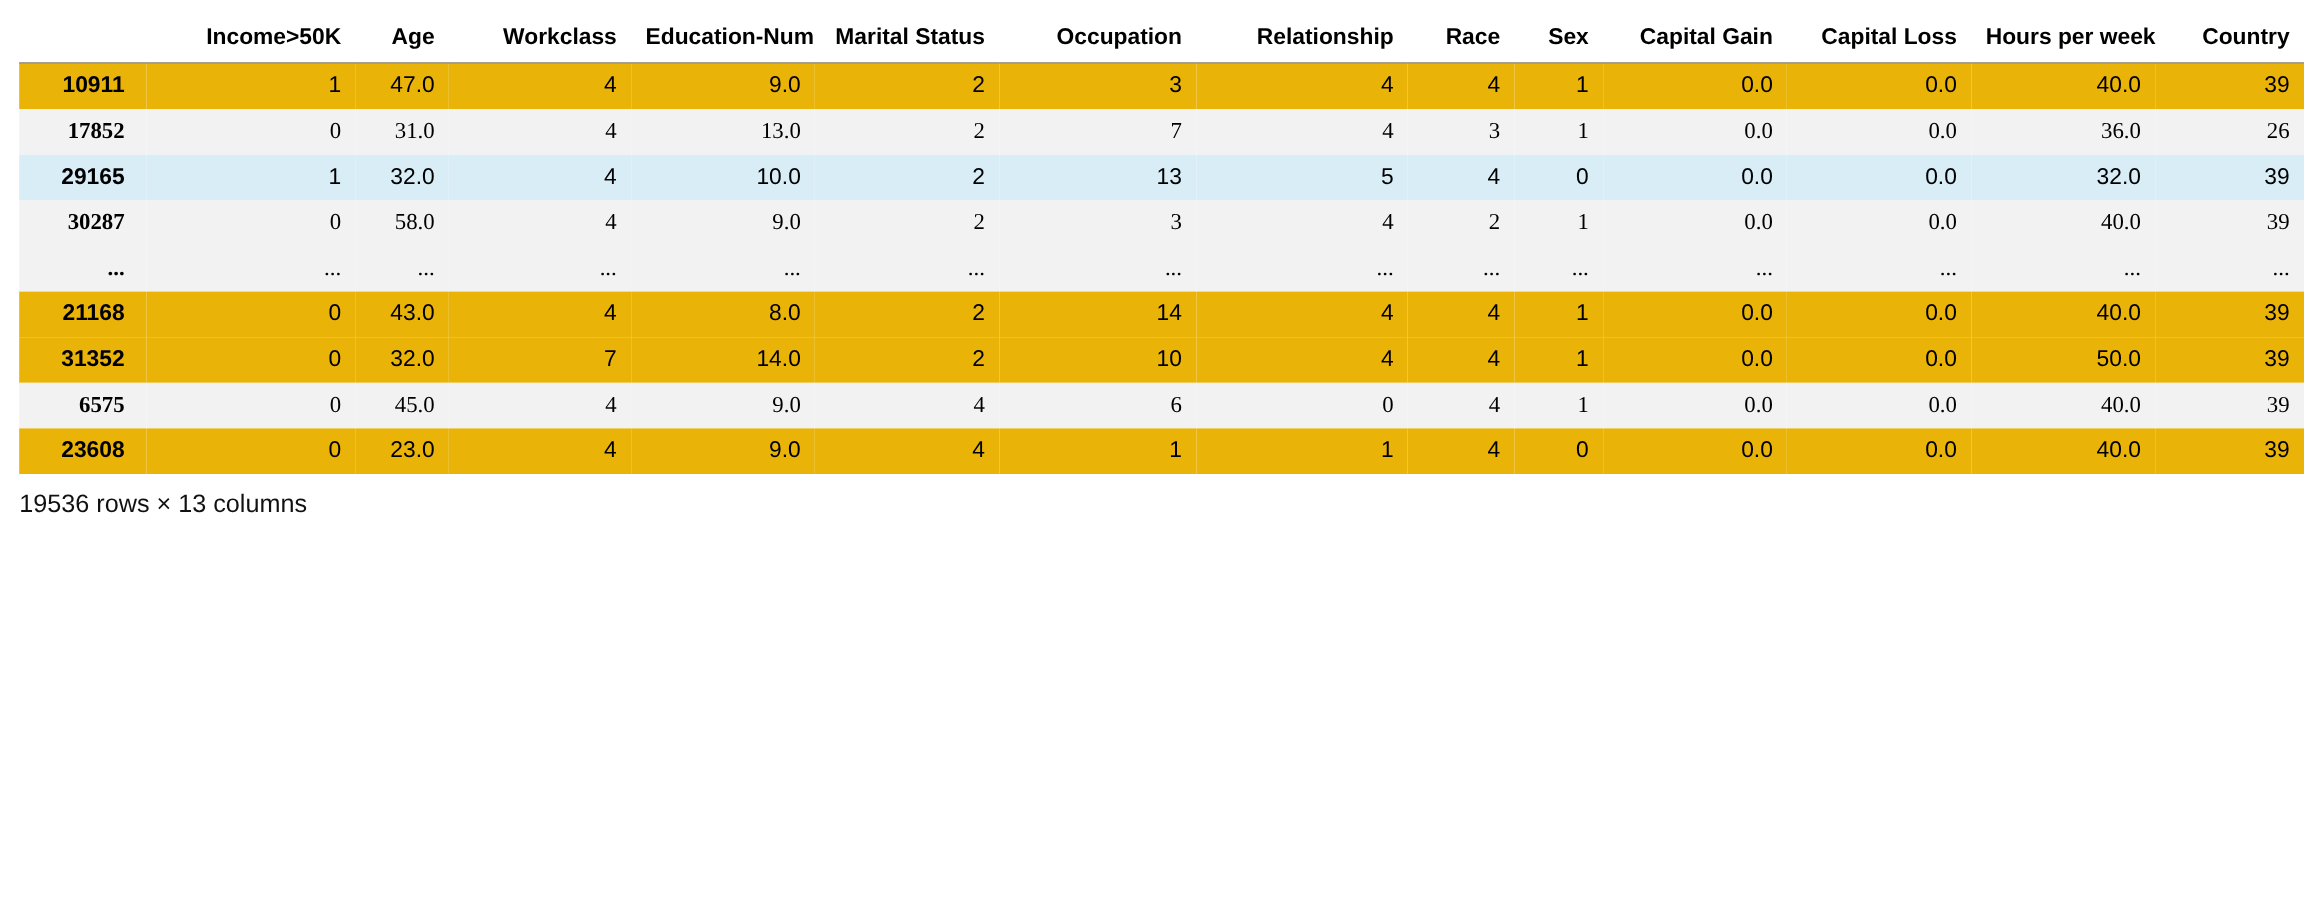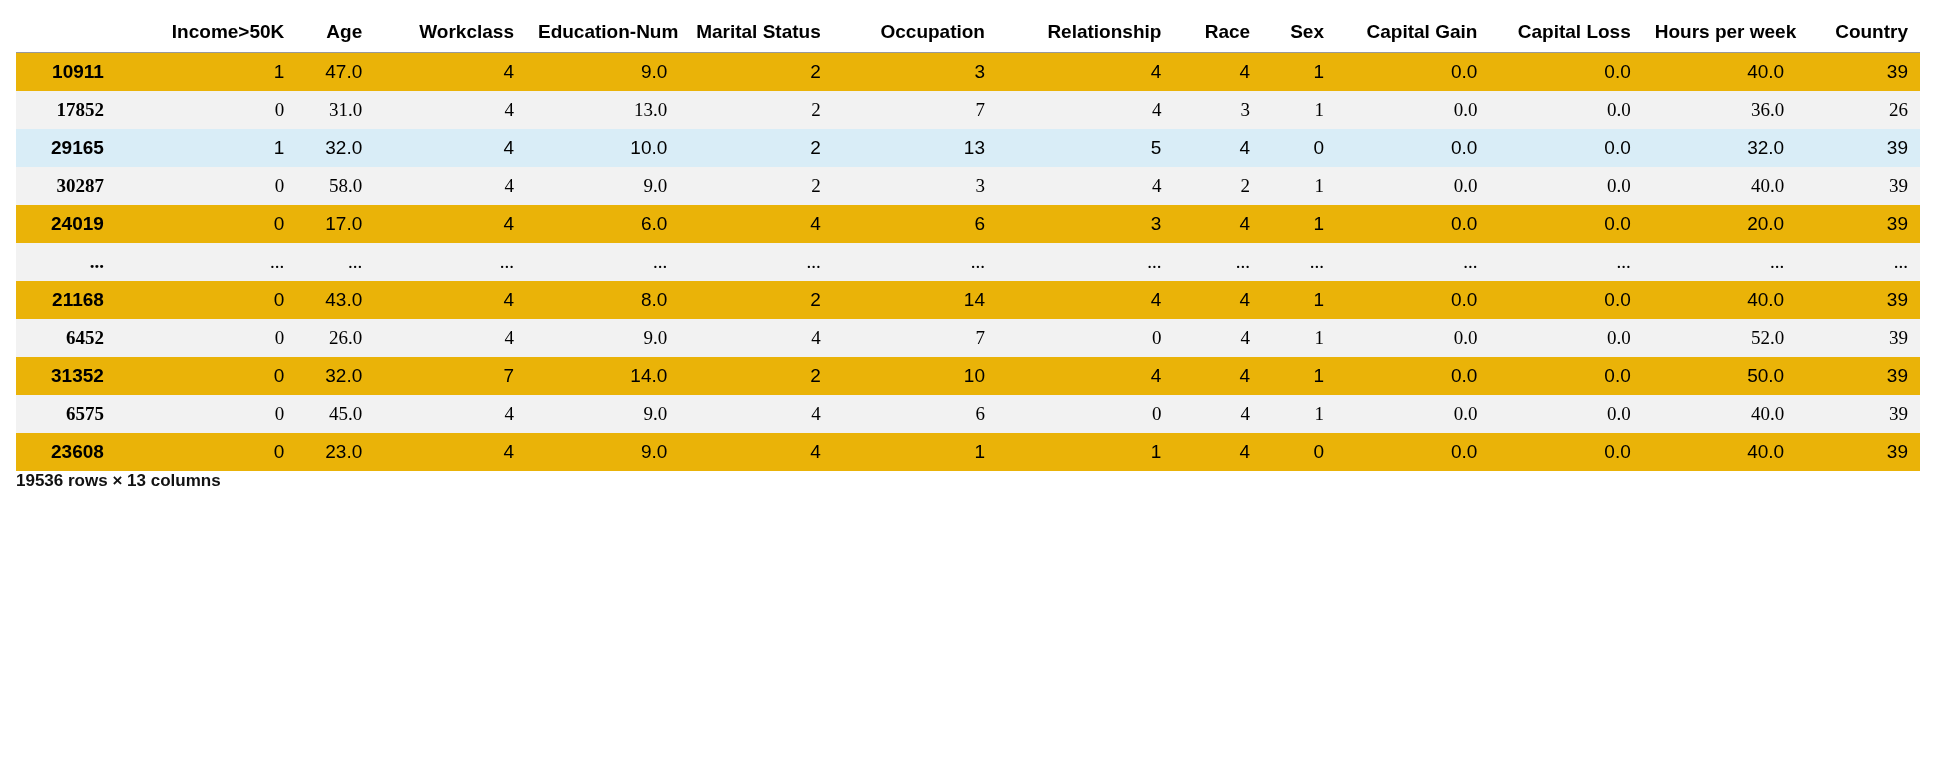--- a/index.html
+++ b/index.html
@@ -31,22 +31,23 @@
   }
   table.dataframe tbody th {
     font-weight: 700;
     text-align: right;
     padding-right: 18px;
   }
   table.dataframe tbody tr.even { background: #eab308; }
   table.dataframe tbody tr.odd  { background: #f2f2f2; font-family: Liberation Serif, serif; }
   table.dataframe tbody tr.highlight { background: #d9edf7; border-radius: 18px; }
   .summary {
-    font-size: 17px;
-    font-weight: 700;
+    margin-top: 14px;
+    font-size: 21px;
+    font-weight: 400;
     color: #111;
   }
   .col-wrap { white-space: normal; max-width: 120px; }
 </style>
 </head>
 <body>
 
 <table class="dataframe">
   <thead>
     <tr>
@@ -124,36 +125,20 @@
         <td>2</td>
         <td>3</td>
         <td>4</td>
         <td>2</td>
         <td>1</td>
         <td>0.0</td>
         <td>0.0</td>
         <td>40.0</td>
         <td>39</td>
       </tr>
-      <tr class="even">
-        <th>24019</th>
-        <td>0</td>
-        <td>17.0</td>
-        <td>4</td>
-        <td>6.0</td>
-        <td>4</td>
-        <td>6</td>
-        <td>3</td>
-        <td>4</td>
-        <td>1</td>
-        <td>0.0</td>
-        <td>0.0</td>
-        <td>20.0</td>
-        <td>39</td>
-      </tr>
       <tr class="odd">
         <th>...</th>
         <td>...</td>
         <td>...</td>
         <td>...</td>
         <td>...</td>
         <td>...</td>
         <td>...</td>
         <td>...</td>
         <td>...</td>
@@ -170,36 +155,20 @@
         <td>4</td>
         <td>8.0</td>
         <td>2</td>
         <td>14</td>
         <td>4</td>
         <td>4</td>
         <td>1</td>
         <td>0.0</td>
         <td>0.0</td>
         <td>40.0</td>
-        <td>39</td>
-      </tr>
-      <tr class="odd">
-        <th>6452</th>
-        <td>0</td>
-        <td>26.0</td>
-        <td>4</td>
-        <td>9.0</td>
-        <td>4</td>
-        <td>7</td>
-        <td>0</td>
-        <td>4</td>
-        <td>1</td>
-        <td>0.0</td>
-        <td>0.0</td>
-        <td>52.0</td>
         <td>39</td>
       </tr>
       <tr class="even">
         <th>31352</th>
         <td>0</td>
         <td>32.0</td>
         <td>7</td>
         <td>14.0</td>
         <td>2</td>
         <td>10</td>

